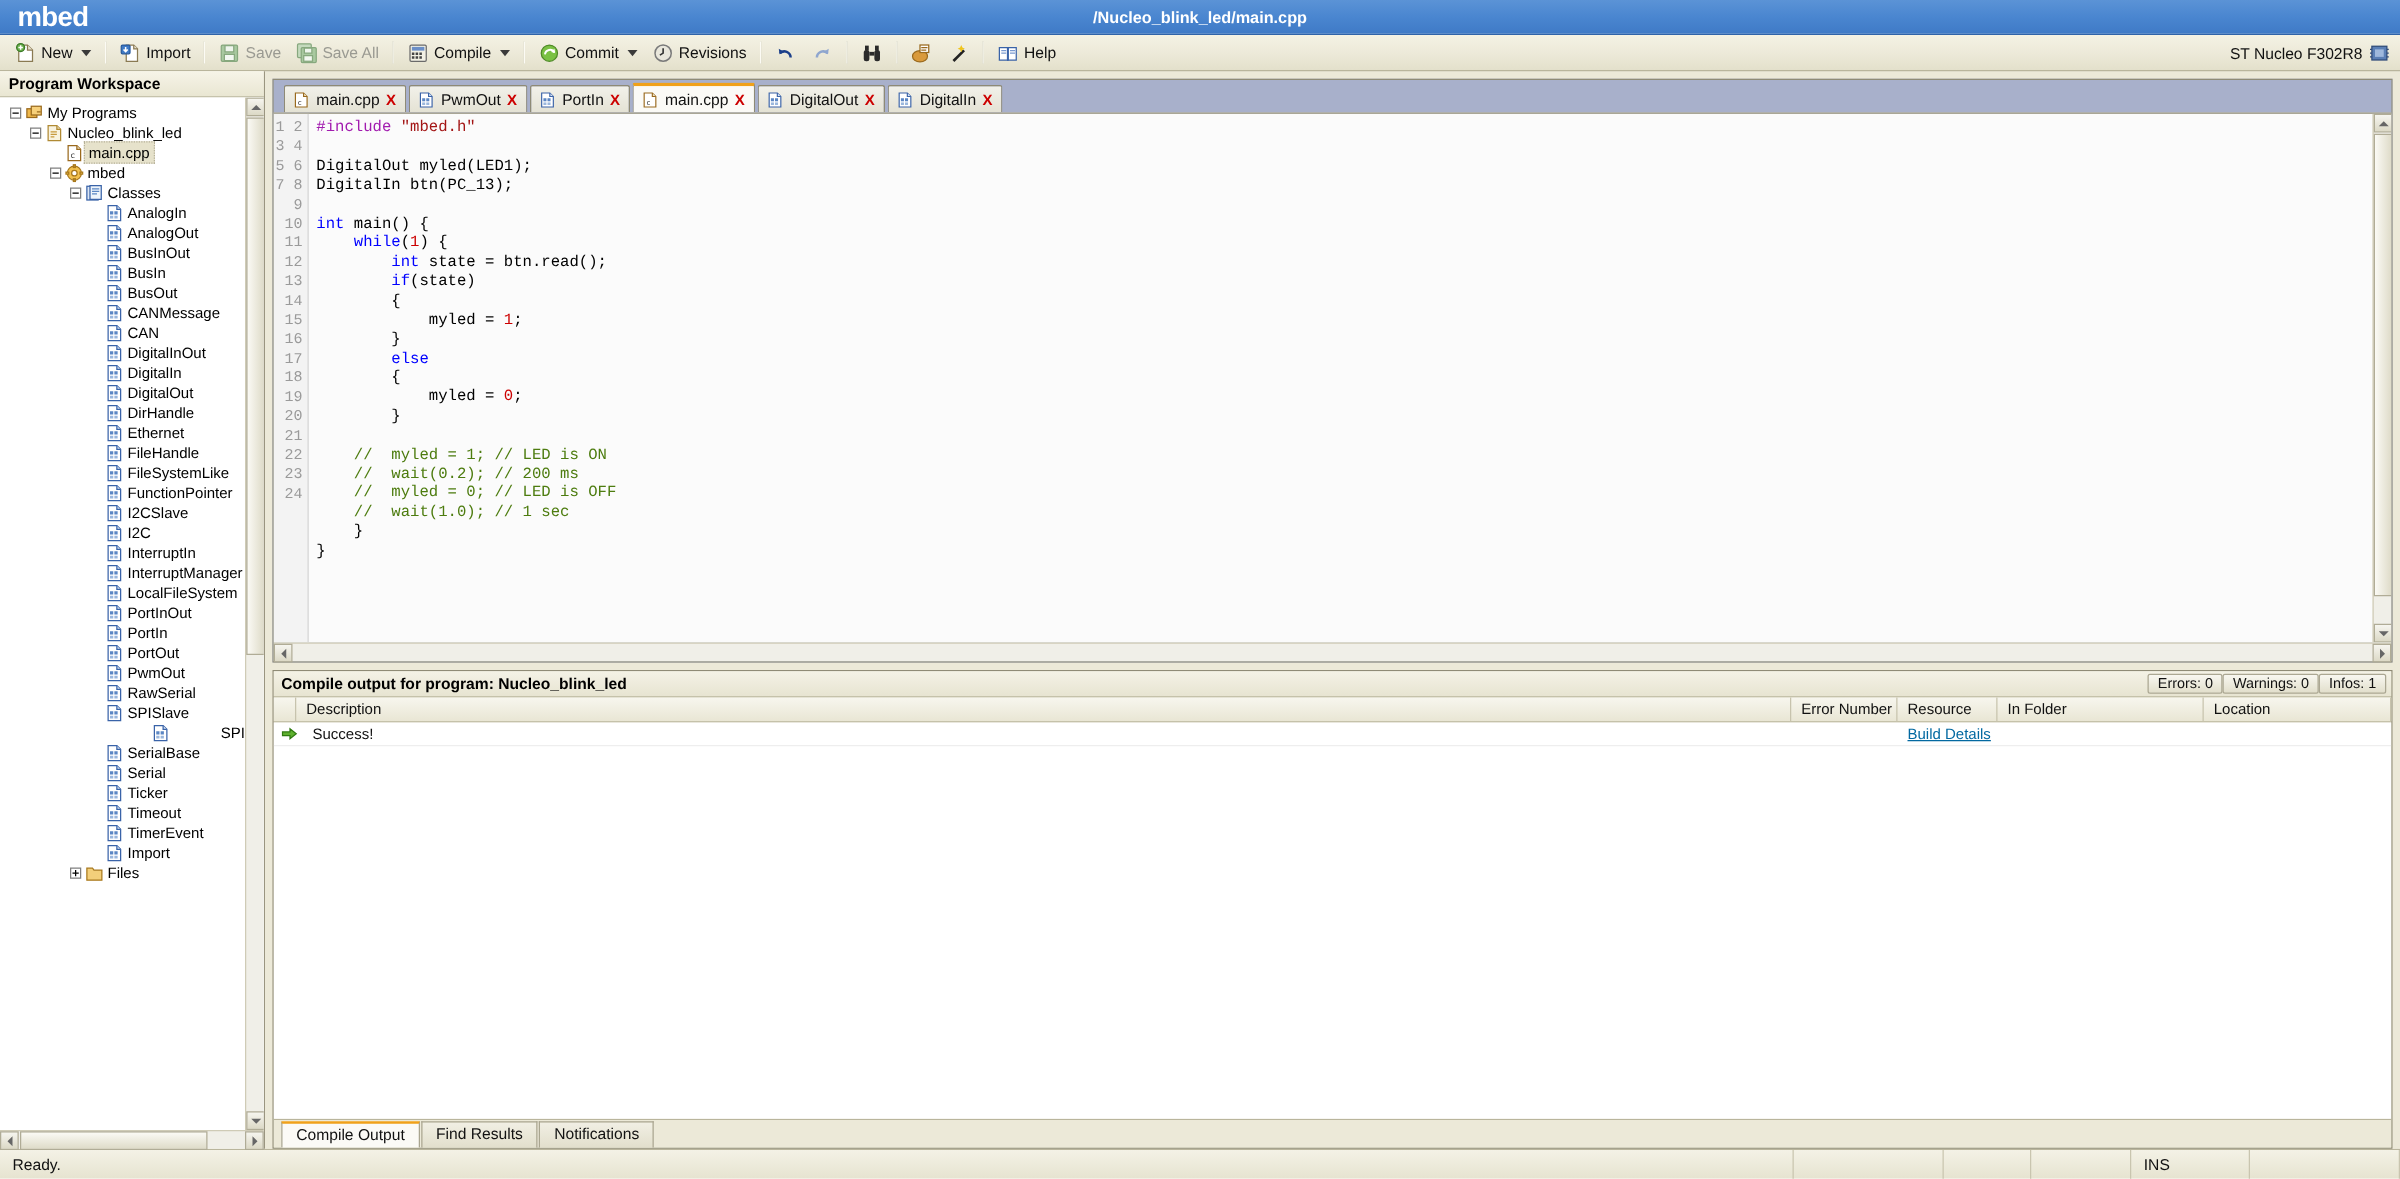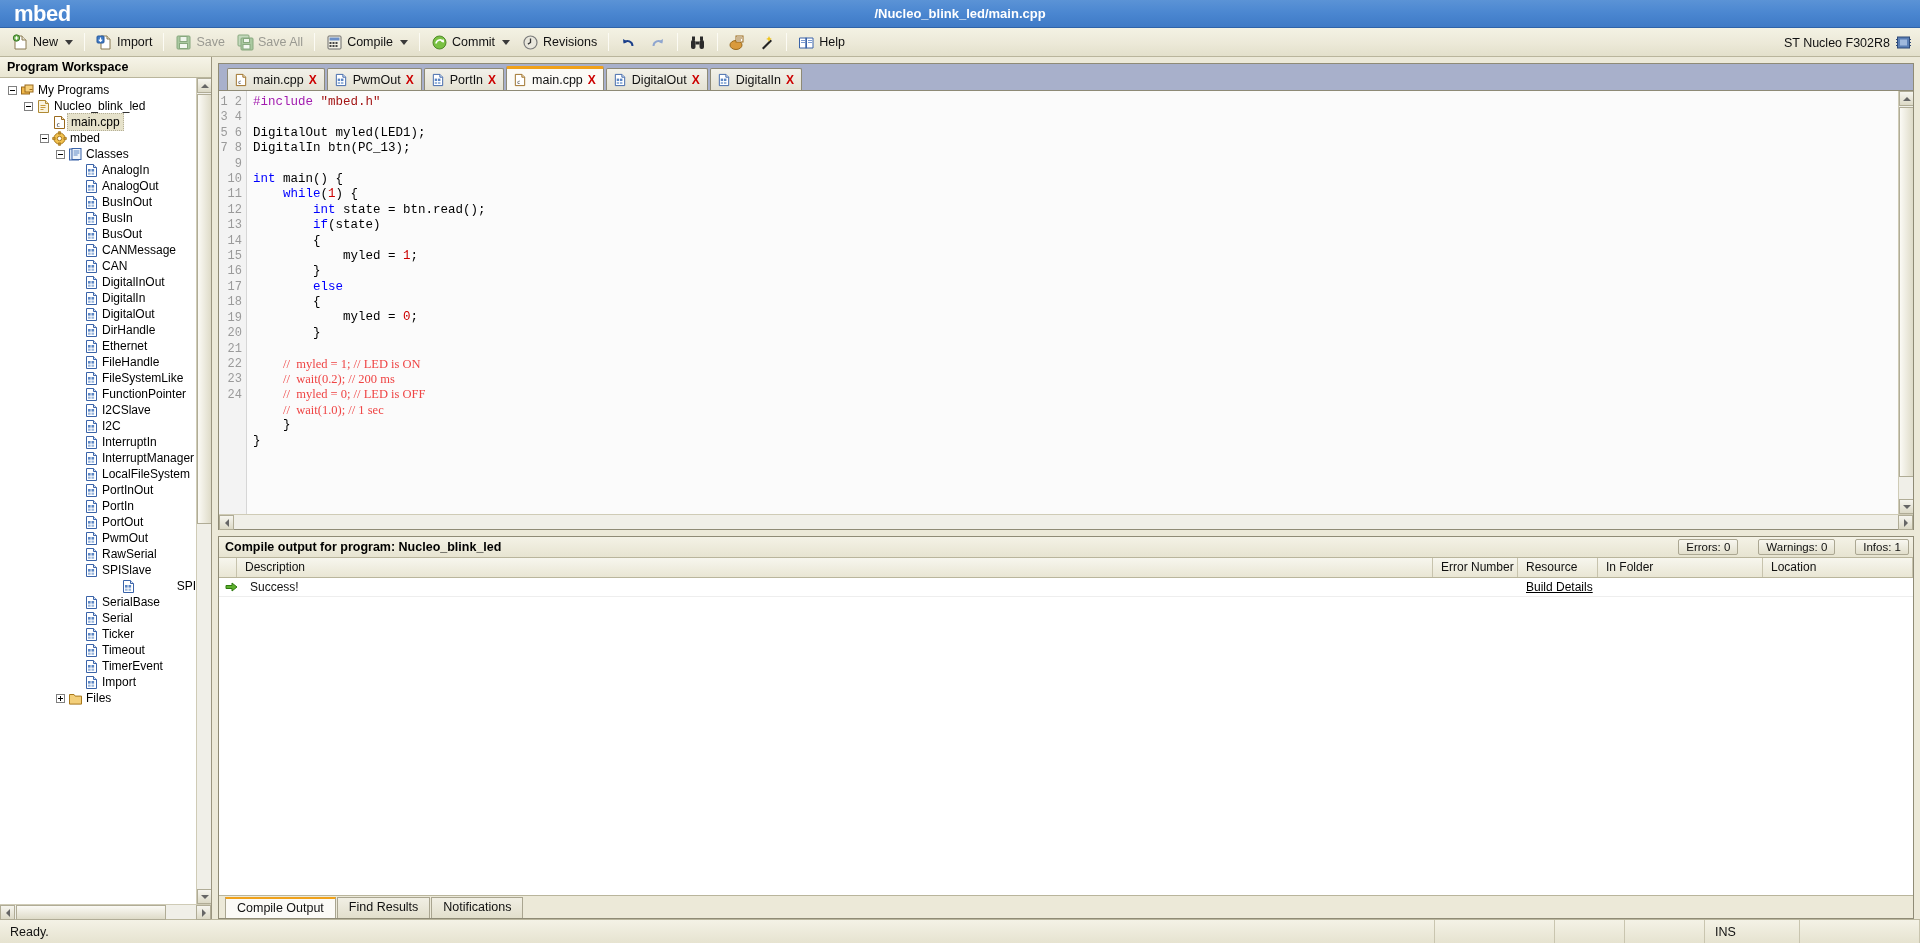--- a/index.html
+++ b/index.html
@@ -281,21 +281,21 @@
     font-size: 12.5px;
     line-height: 15.4px;
     color: #000;
     white-space: pre;
     overflow: hidden;
   }
   .kw  { color: #0000ff; }
   .pre { color: #a21caf; }
   .str { color: #a31515; }
   .num { color: #cc0000; }
-  .cmt { color: #ef4444; font-family: Liberation Serif, serif; }
+  .cmt { color: #4d7c0f; }
 
   .code-vsb {
     width: 15px; flex: 0 0 15px;
     background: #f0efe8;
     border-left: 1px solid #cfcbb6;
     position: relative;
   }
   .code-hsb {
     height: 15px; flex: 0 0 15px;
     background: #f0efe8;
@@ -321,21 +321,21 @@
     align-items: center;
     padding: 0 4px 0 6px;
     font-size: 12.5px;
     font-weight: bold;
     color: #000;
     flex: 0 0 21px;
   }
   .out-counters {
     margin-left: auto;
     display: flex;
-    gap: 20px;
+    gap: 0;
   }
   .counter {
     font-size: 11.5px;
     font-weight: normal;
     background: linear-gradient(to bottom,#f8f7f0,#e2dfcc);
     border: 1px solid #aba792;
     padding: 1px 7px;
     border-radius: 2px;
     color: #111;
   }
@@ -362,21 +362,21 @@
   }
   .trow {
     display: flex;
     height: 19px;
     font-size: 12px;
     color: #111;
     align-items: center;
     border-bottom: 1px solid #eeeeee;
   }
   .td { padding-left: 8px; overflow: hidden; white-space: nowrap; }
-  .td a { color: #000000; text-decoration: underline; text-align: center; }
+  .td a { color: #0369a1; text-decoration: underline; text-align: center; }
   .status-arrow {
     width: 14px; height: 12px;
     position: relative;
     margin: 0 3px 0 6px;
     flex: 0 0 14px;
   }
 
   .out-tabs {
     height: 23px;
     background: #ece9d8;

